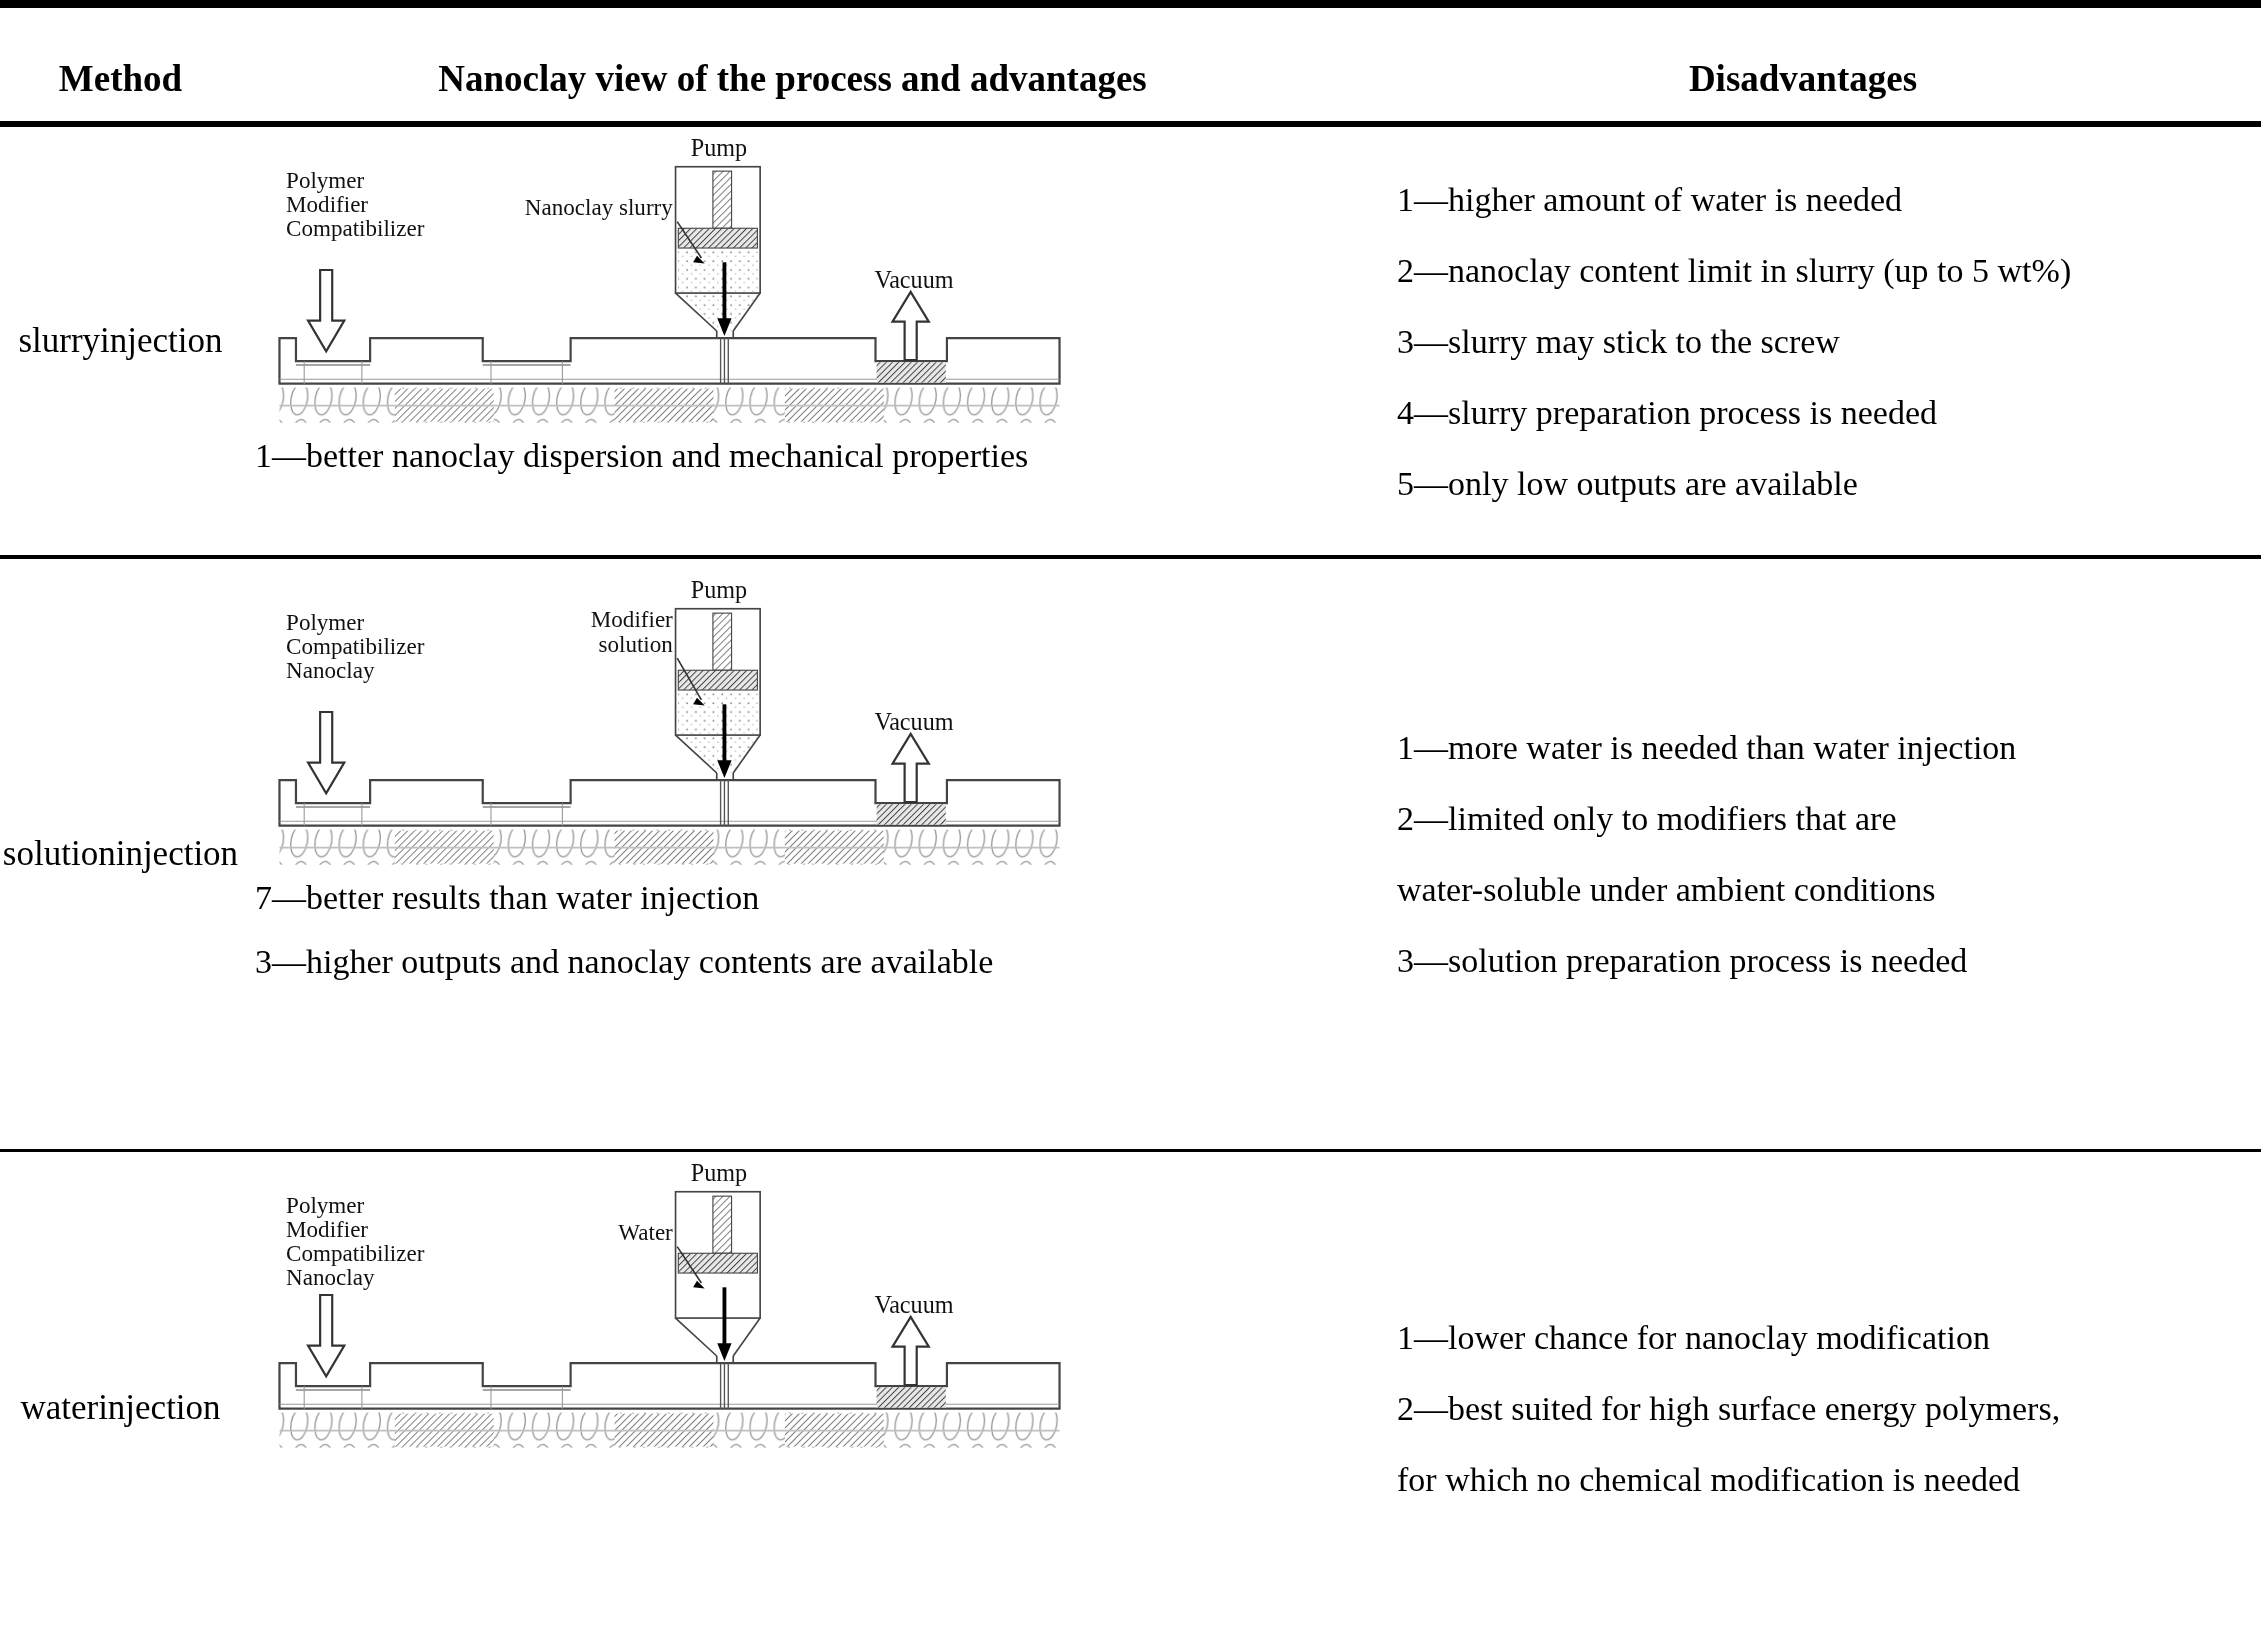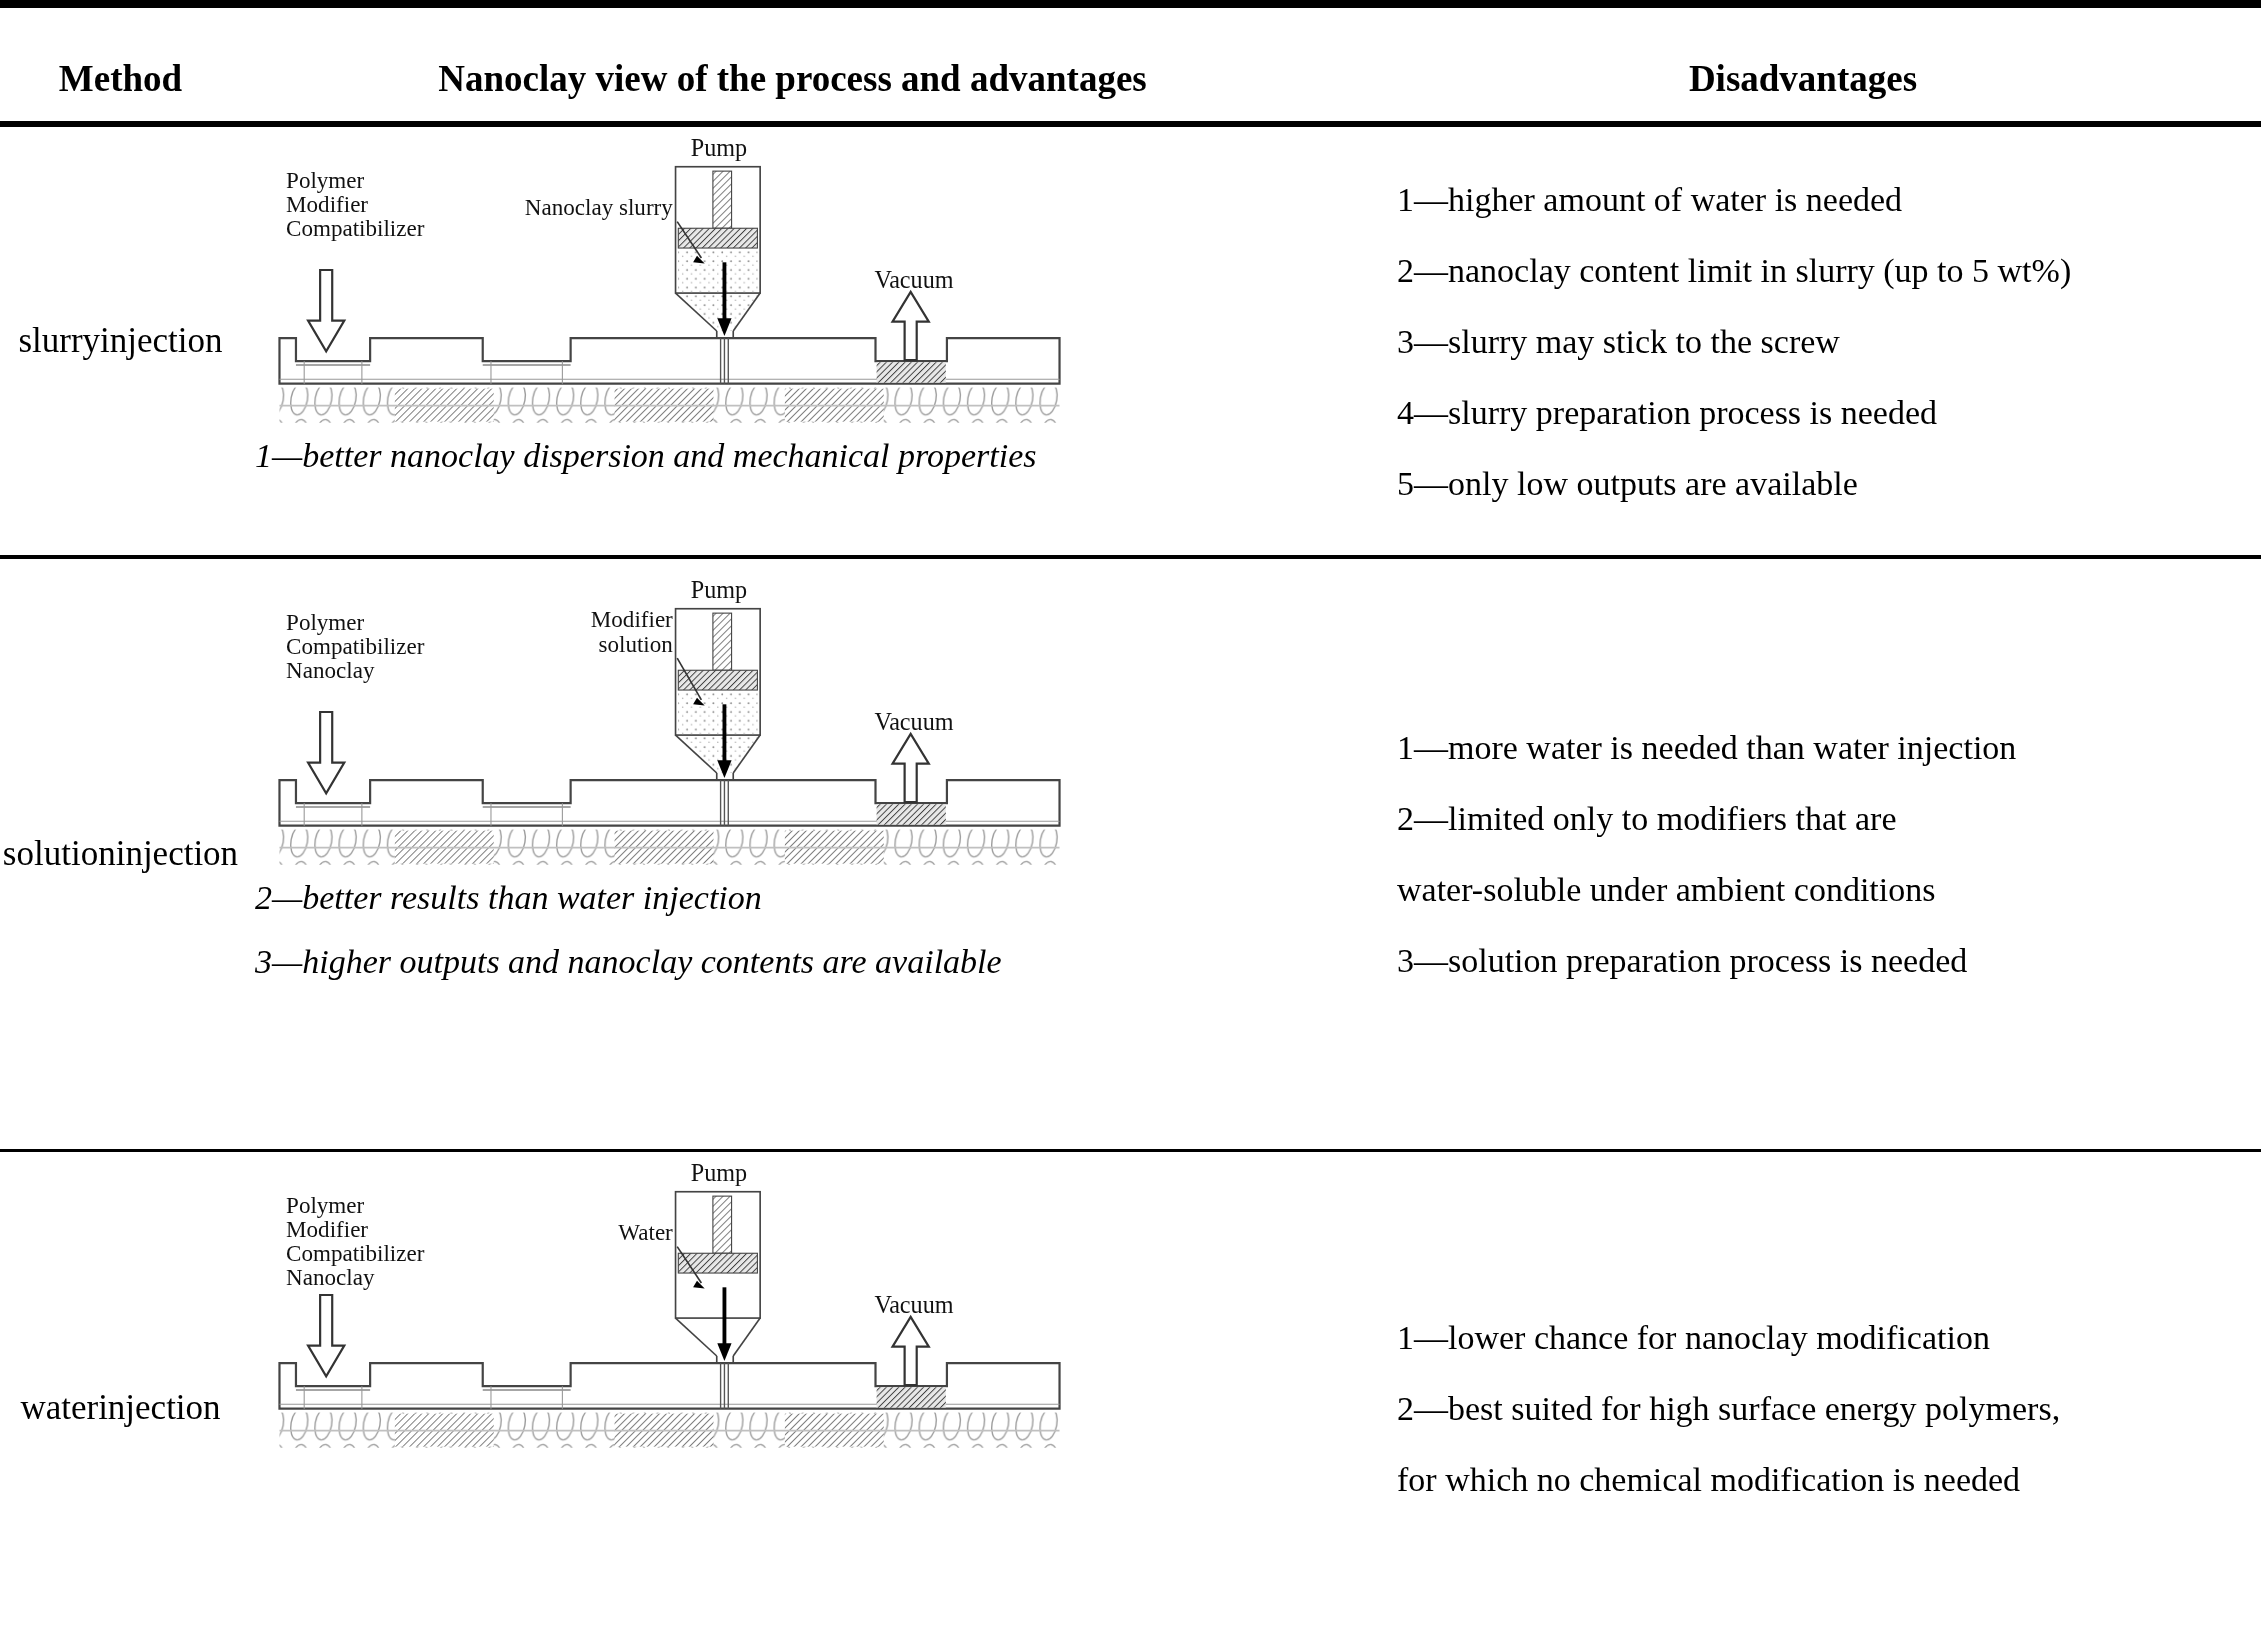--- a/index.html
+++ b/index.html
@@ -18,21 +18,21 @@
   .r1{height:428px;}
   .r2{height:590px;}
   .r3{height:512px;}
   .method{display:flex;flex-direction:row;justify-content:center;align-items:center;font-size:35px;}
   .method .mline{line-height:68px;text-align:center;}
   .mid{display:flex;flex-direction:column;overflow:hidden;}
   .schem{margin-left:22.4px;}
   .schem svg{display:block;}
   .r2 .schem{margin-top:10px;}
   .advs{padding-left:14px;font-size:34px;}
-  .advs .aline{line-height:64px;white-space:nowrap;font-style:italic;}
+  .advs .aline{line-height:64px;white-space:nowrap;}
   .dis{display:flex;flex-direction:column;justify-content:center;padding-left:53px;font-size:34px;}
   .dis .dline{line-height:71px;white-space:nowrap;}
   svg text{fill:#111;font-family:"Liberation Serif",serif;}
   .defsvg{position:absolute;width:0;height:0;}
 </style>
 </head>
 <body>
 
 <svg class="defsvg" aria-hidden="true">
   <defs>
@@ -186,21 +186,21 @@
         <text x="42" y="110" font-size="42">Polymer</text>
         <text x="42" y="154" font-size="42">Compatibilizer</text>
         <text x="42" y="198" font-size="42">Nanoclay</text>
         <text x="746" y="106" font-size="42" text-anchor="end">Modifier</text>
         <text x="746" y="150" font-size="42" text-anchor="end">solution</text>
         <text x="830" y="52" font-size="44" text-anchor="middle">Pump</text>
         <text x="1185" y="292" font-size="44" text-anchor="middle">Vacuum</text>
       </svg>
     </div>
     <div class="advs">
-      <div class="aline">2—better results than water injection</div>
+      <div class="aline">7—better results than water injection</div>
       <div class="aline">3—higher outputs and nanoclay contents are available</div>
     </div>
   </div>
   <div class="dis c3">
     <div class="dline">1—more water is needed than water injection</div>
     <div class="dline">2—limited only to modifiers that are</div>
     <div class="dline">water-soluble under ambient conditions</div>
     <div class="dline">3—solution preparation process is needed</div>
   </div>
 </div>

